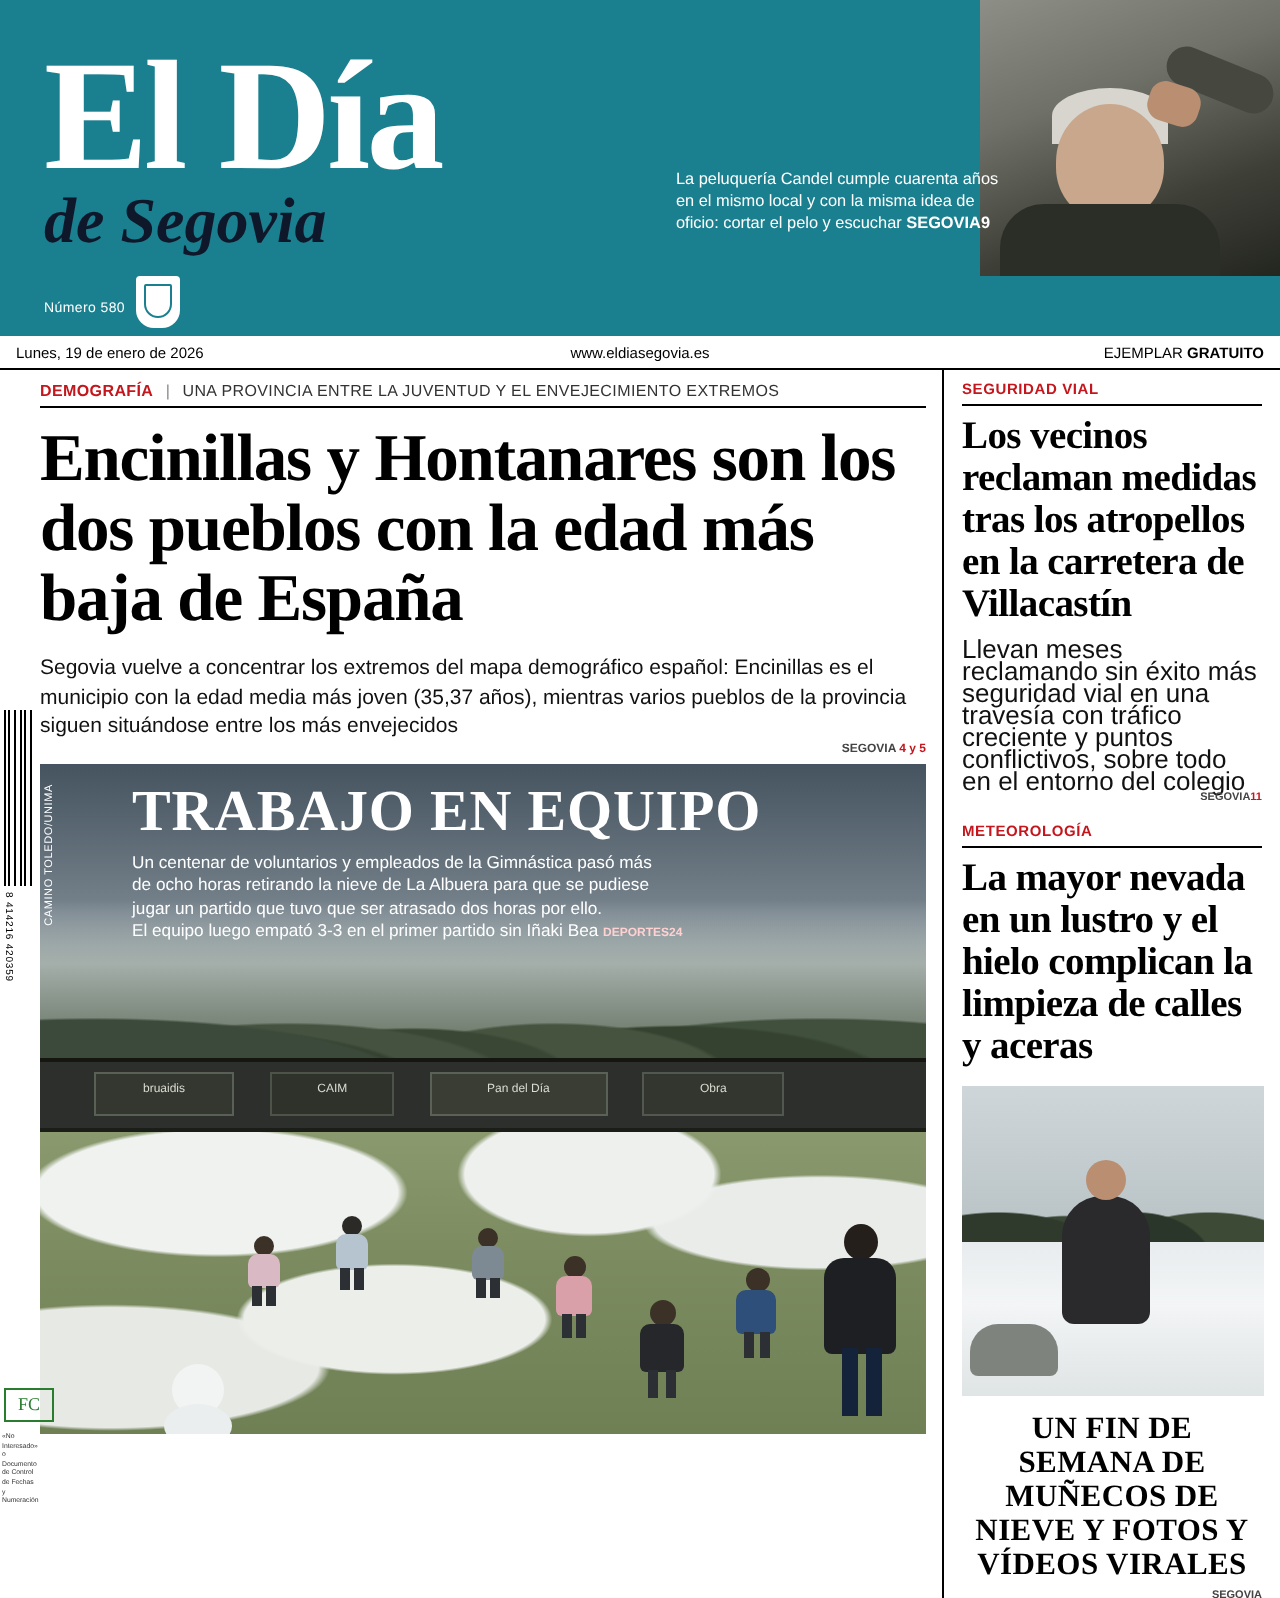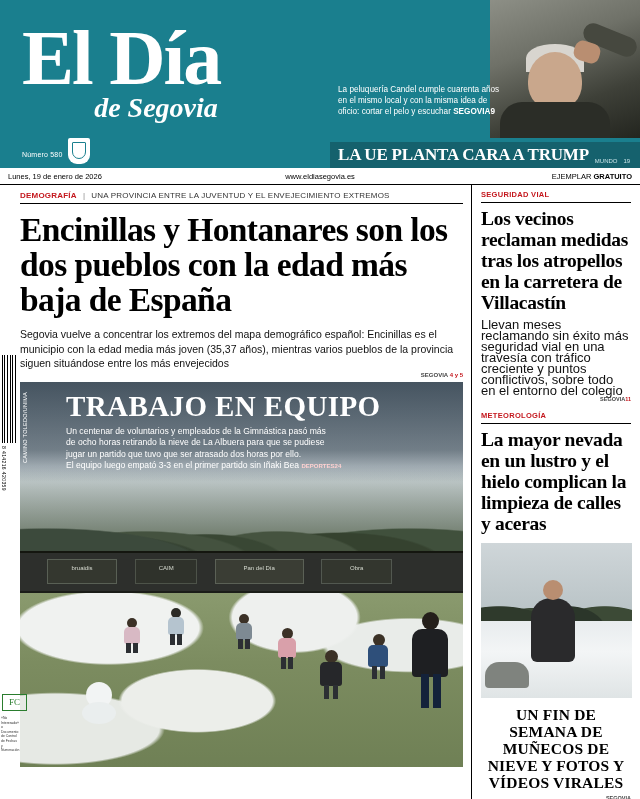--- a/index.html
+++ b/index.html
@@ -28,26 +28,26 @@
   .logo-eldia {
     color:#ffffff;
     font-family:"Liberation Serif", serif;
     font-weight:bold;
     font-size:78px;
     line-height:80px;
     letter-spacing:-2px;
     margin:6px 0 0 0;
   }
   .logo-sub {
-    color:#ffffff;
+    color:#0f172a;
     font-family:"Liberation Serif", serif;
     font-style:italic;
     font-weight:bold;
-    font-size:28px;
-    text-align:center;
+    font-size:32px;
+    text-align:left;
     width:268px;
     margin-top:-6px;
   }
   .mh-numero {
     position:absolute;
     left:22px; bottom:10px;
     color:#ffffff;
     font-family:"Liberation Sans", sans-serif;
     font-size:7px;
     letter-spacing:0.2px;
@@ -213,21 +213,21 @@
     font-weight:bold;
     color:#444;
     text-align:right;
     margin-top:-6px;
   }
   .byline .pg { color:#c4161c; }
 
   
   .bigphoto {
     position:relative;
-    width:443px; height:385px;
+    width:443px; height:335px;
     margin-top:4px;
     overflow:hidden;
     background:#9fb0bb;
   }
   .bp-sky {
     position:absolute; left:0; top:0; width:100%; height:44%;
     background:linear-gradient(180deg,#b9c6cd 0%, #cdd6da 60%, #c5cdd0 100%);
   }
   .bp-trees {
     position:absolute; left:0; top:22%; width:100%; height:26%;
@@ -420,25 +420,20 @@
         <div class="arm"></div>
         <div class="hair"></div>
         <div class="head"></div>
         <div class="hand"></div>
         <div class="body"></div>
       </div>
       <div class="mh-deck">
         <span>La peluquería Candel cumple cuarenta años en el mismo local y con la misma idea de oficio: cortar el pelo y escuchar</span>
         <span class="sec">SEGOVIA</span><span class="sec">9</span>
       </div>
-      <div class="mh-strip">
-        <span class="t">LA UE PLANTA CARA A TRUMP</span>
-        <span class="p">MUNDO</span>
-        <span class="p">19</span>
-      </div>
     </div>
   </div>
 
   <div class="datebar">
     <div class="left">Lunes, 19 de enero de 2026</div>
     <div class="mid">www.eldiasegovia.es</div>
     <div class="right">
       <span>EJEMPLAR</span>
       <b>GRATUITO</b>
     </div>

